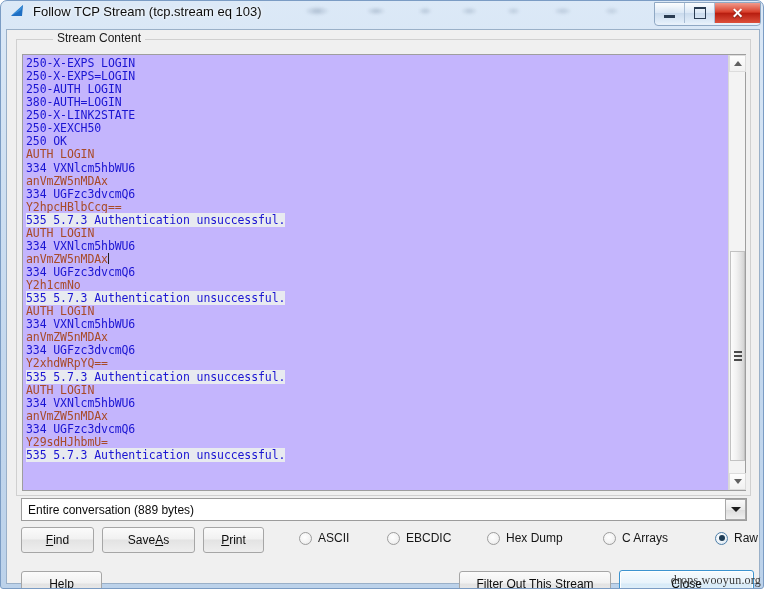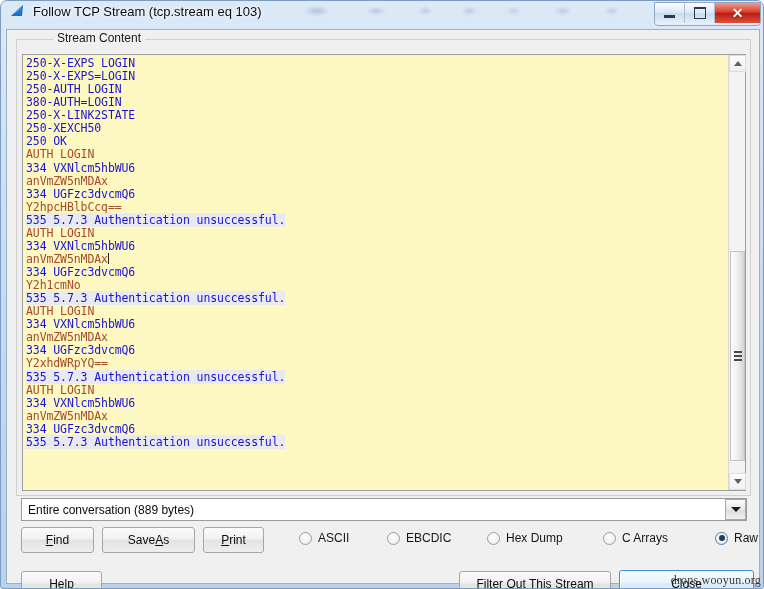--- a/index.html
+++ b/index.html
@@ -137,21 +137,21 @@
   }
 
   
   #textpane-wrap {
     position: absolute;
     left: 5px;
     top: 14px;
     width: 724px;
     height: 437px;
     border: 1px solid #9e9e9e;
-    background: #fef9c3;
+    background: #c4b5fd;
     box-sizing: border-box;
     display: flex;
   }
   #textpane {
     flex: 1 1 auto;
     overflow: hidden;
     padding: 2px 0 0 3px;
     box-sizing: border-box;
     position: relative;
   }
@@ -443,20 +443,21 @@
             <div class="sline"><span class="c-client">AUTH LOGIN</span></div>
             <div class="sline"><span class="c-server">334 VXNlcm5hbWU6</span></div>
             <div class="sline"><span class="c-client">anVmZW5nMDAx</span></div>
             <div class="sline"><span class="c-server">334 UGFzc3dvcmQ6</span></div>
             <div class="sline"><span class="c-client">Y2xhdWRpYQ==</span></div>
             <div class="sline"><span class="c-highlight">535 5.7.3 Authentication unsuccessful.</span></div>
             <div class="sline"><span class="c-client">AUTH LOGIN</span></div>
             <div class="sline"><span class="c-server">334 VXNlcm5hbWU6</span></div>
             <div class="sline"><span class="c-client">anVmZW5nMDAx</span></div>
             <div class="sline"><span class="c-server">334 UGFzc3dvcmQ6</span></div>
+            <div class="sline"><span class="c-client">Y29sdHJhbmU=</span></div>
             <div class="sline"><span class="c-highlight">535 5.7.3 Authentication unsuccessful.</span></div>
           </div>
 
         <div id="vscroll">
           <div class="sb-arrow" id="sb-up">
             <div class="sb-tri"></div>
           </div>
           <div id="sb-thumb">
             <div id="sb-grip"></div>
           </div>

